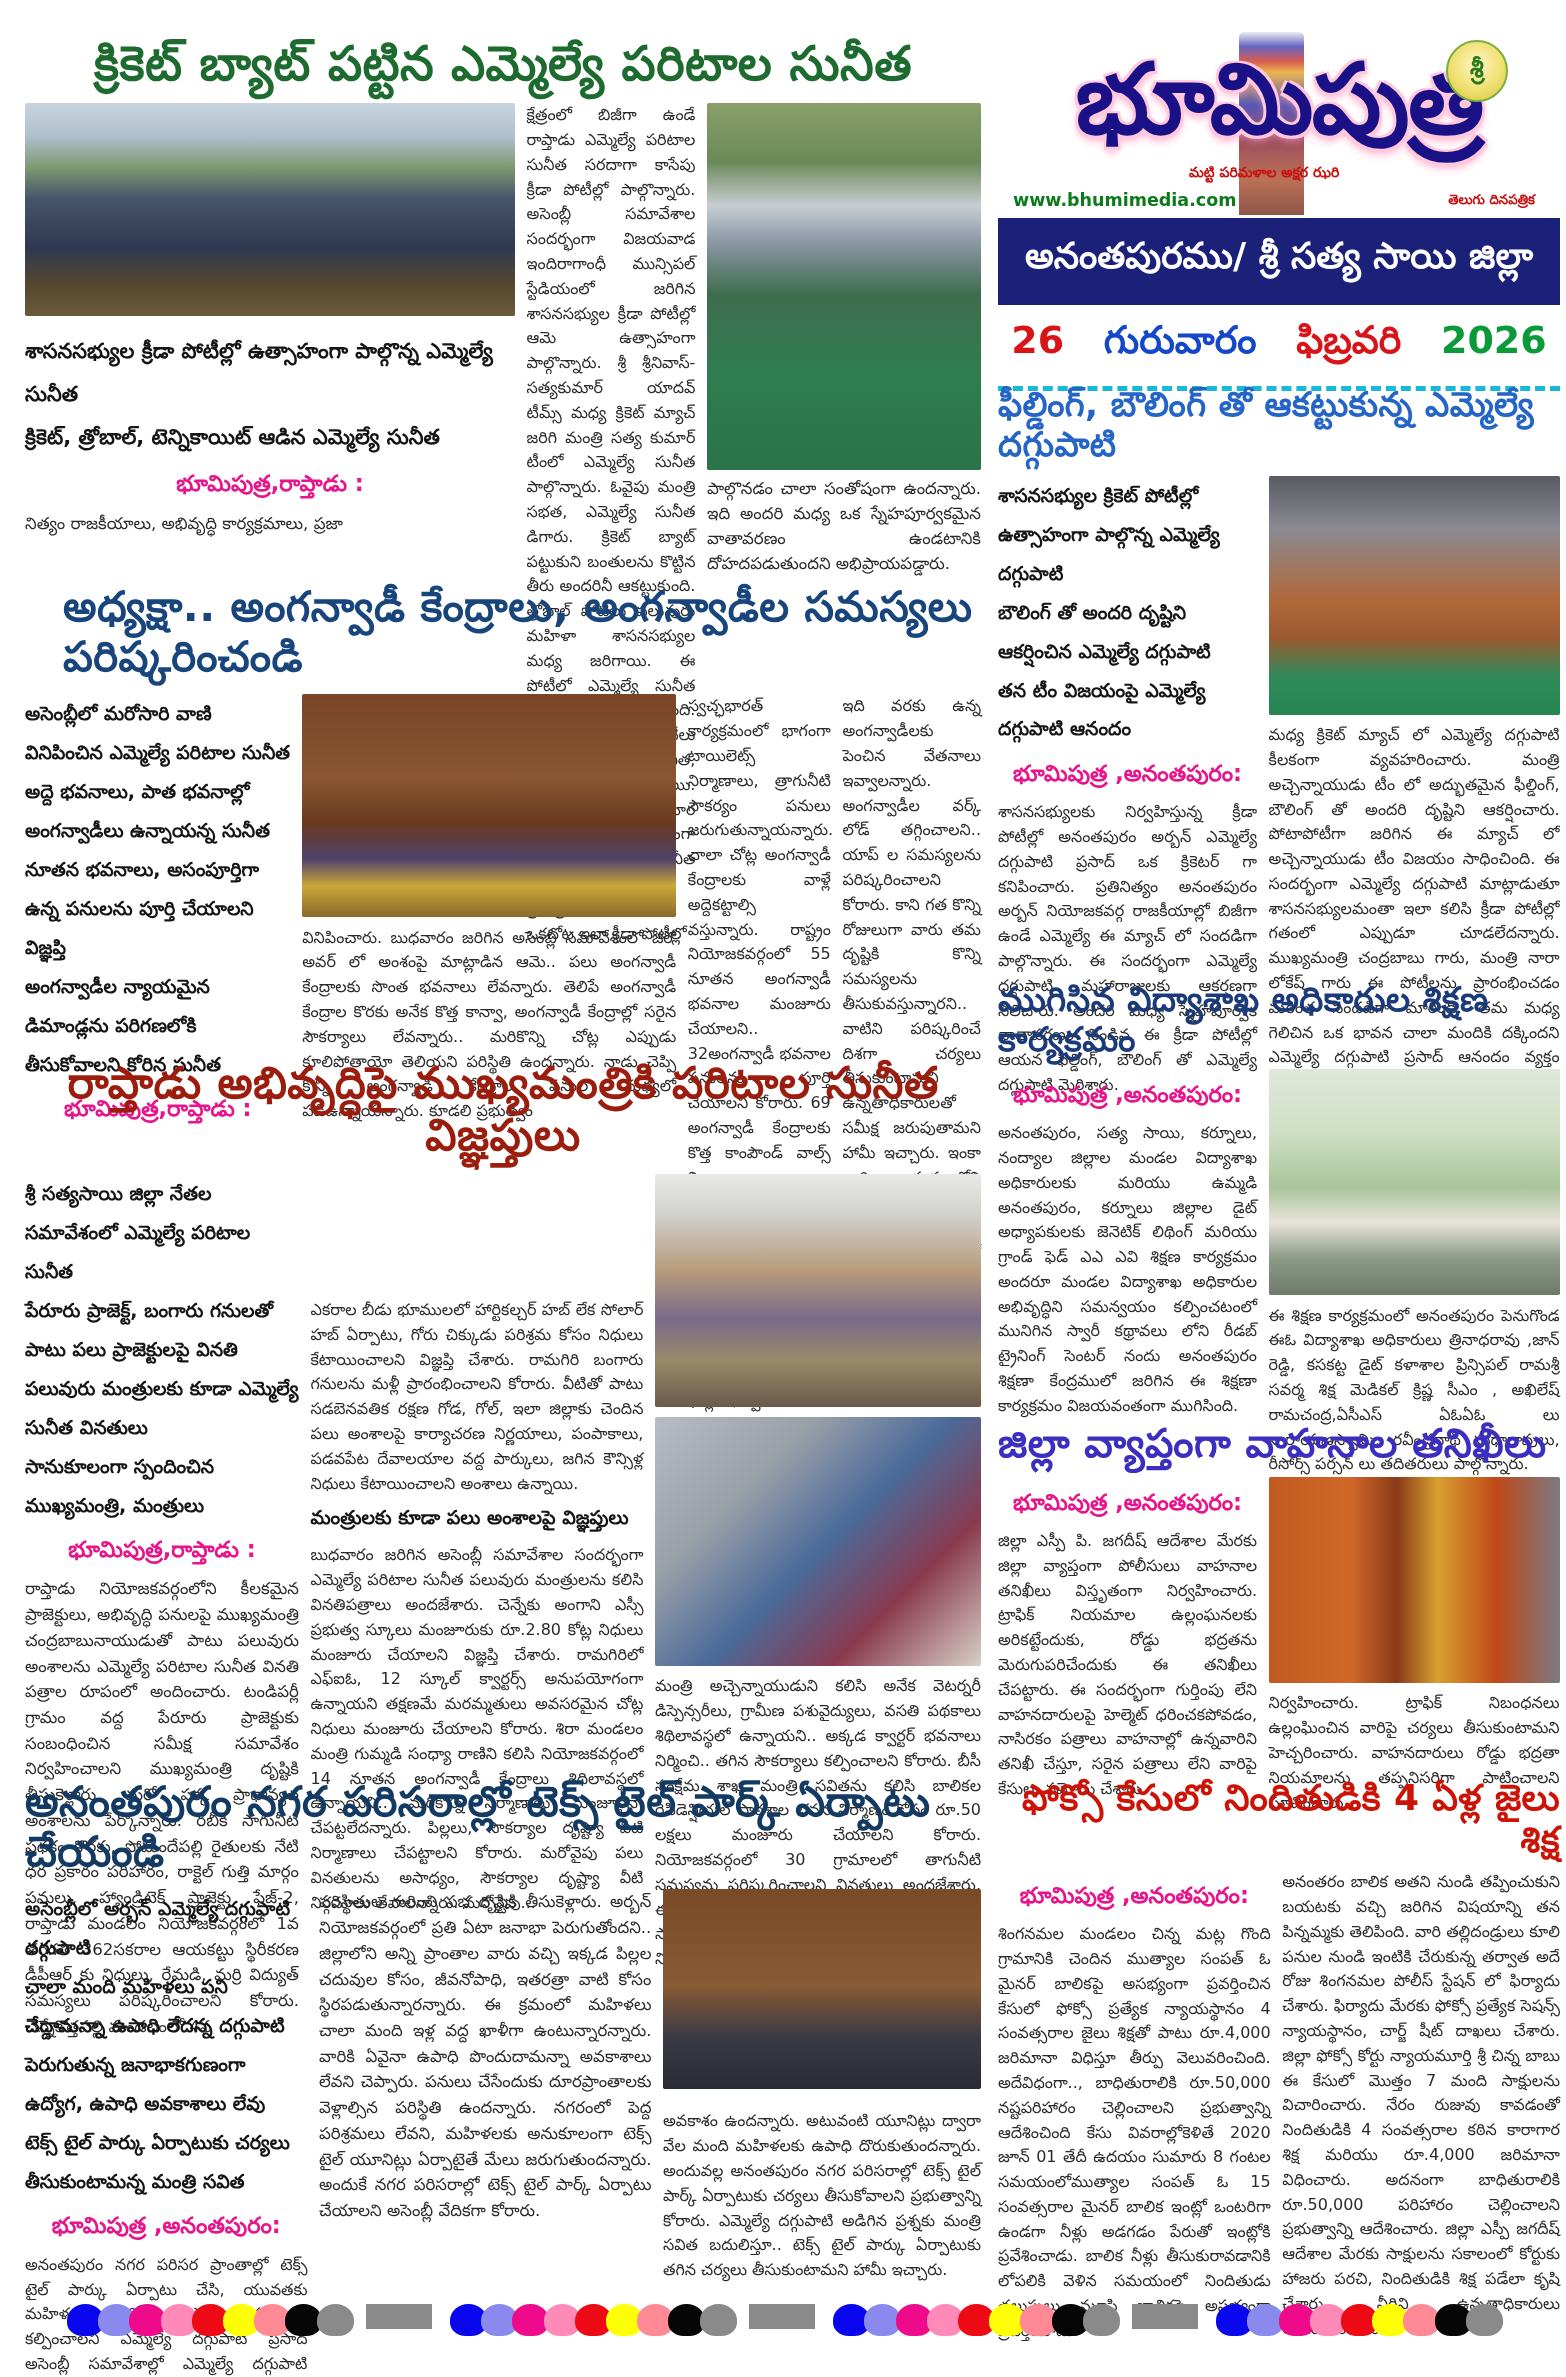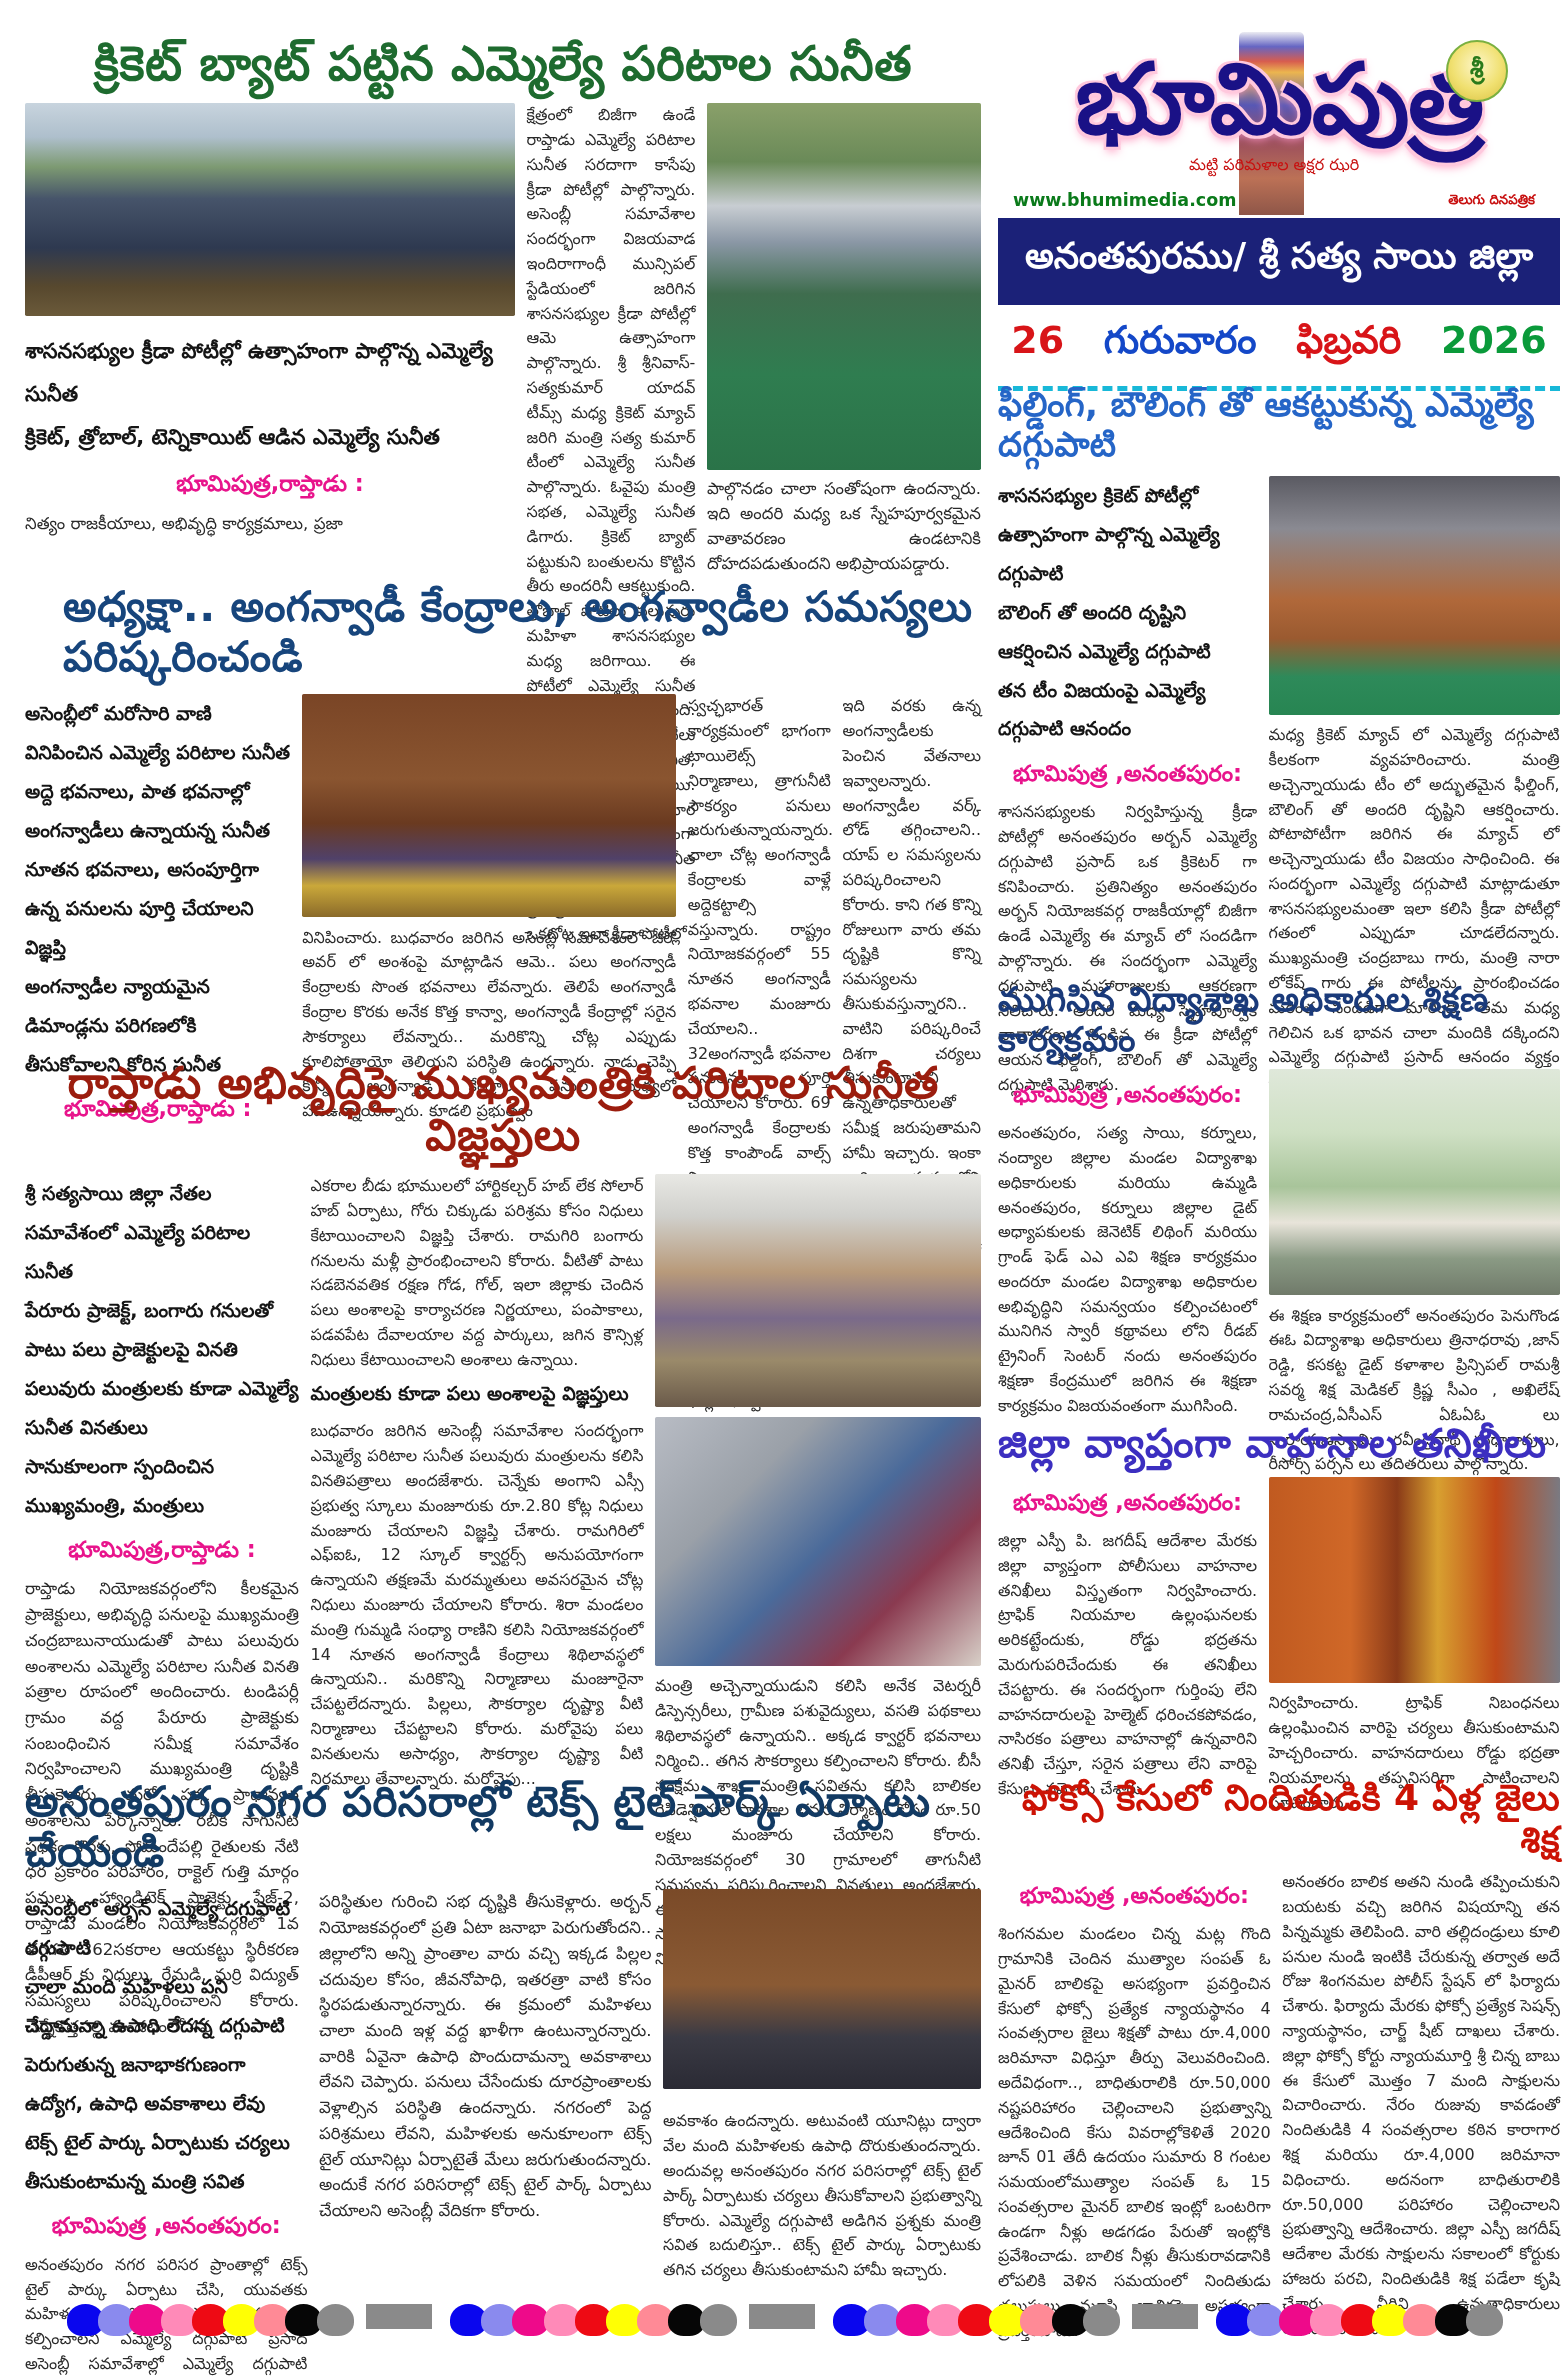--- a/index.html
+++ b/index.html
@@ -27,21 +27,21 @@
     background:linear-gradient(180deg,#e8e8f0 0%,#4a4ab8 8%,#d04030 16%,#e8a830 22%,#3a3aa8 40%,#8a3040 60%,#b05838 80%,#7a3828 100%);
     border-radius:5px 5px 0 0;
   }
   .mast-title {
     position:absolute; left:0; top:25px; width:100%; text-align:center;
     font-size:98px; font-weight:bold; color:#1a1186; line-height:1;
     text-shadow:-2.5px -2.5px 0 #ffc8dd, 2.5px -2.5px 0 #ffc8dd, -2.5px 2.5px 0 #ffc8dd, 2.5px 2.5px 0 #ffc8dd, 0 5px 8.3px rgba(255,150,190,.8);
     letter-spacing:-1.7px;
   }
   .mast-url { position:absolute; left:15px; bottom:8.3px; font-size:17.5px; font-weight:bold; color:#0a7a1a; }
-  .mast-tagline { position:absolute; left:191px; bottom:40px; font-size:16px; font-weight:normal; color:#c81010; }
+  .mast-tagline { position:absolute; left:191px; bottom:34px; font-size:14px; font-weight:bold; color:#c81010; }
   .mast-lang { position:absolute; right:25px; bottom:8.3px; font-size:13.3px; font-weight:bold; color:#c81010; }
   .mast-logo {
     position:absolute; right:52px; top:15px; width:62px; height:62px; border-radius:50%;
     background:radial-gradient(circle at 50% 40%, #fdf6c8 0%, #f0e070 55%, #d8c040 100%);
     border:2.5px solid #7ab040; display:flex; align-items:center; justify-content:center;
     color:#2a7a1a; font-size:25px; font-weight:bold;
   }
   .district-bar {
     background:#1b2178; color:#ffffff; text-align:center;
     font-size:36px; font-weight:bold; padding:16.6px 3.3px 20px 3.3px;
@@ -152,21 +152,21 @@
     <div class="headline hl-a3" style="text-align:center;">రాప్తాడు అభివృద్ధిపై ముఖ్యమంత్రికి పరిటాల సునీత విజ్ఞప్తులు</div>
     <div class="row" style="margin-top:13.3px;">
       <div class="col" style="width:274px;">
         <div class="deck" style="font-size:19px;">శ్రీ సత్యసాయి జిల్లా నేతల సమావేశంలో ఎమ్మెల్యే పరిటాల సునీత</div>
         <div class="deck" style="font-size:19px;">పేరూరు ప్రాజెక్ట్, బంగారు గనులతో పాటు పలు ప్రాజెక్టులపై వినతి</div>
         <div class="deck" style="font-size:19px;">పలువురు మంత్రులకు కూడా ఎమ్మెల్యే సునీత వినతులు</div>
         <div class="deck" style="font-size:19px;">సానుకూలంగా స్పందించిన ముఖ్యమంత్రి, మంత్రులు</div>
         <div class="byline">భూమిపుత్ర,రాప్తాడు :</div>
         <div class="body">రాప్తాడు నియోజకవర్గంలోని కీలకమైన ప్రాజెక్టులు, అభివృద్ధి పనులపై ముఖ్యమంత్రి చంద్రబాబునాయుడుతో పాటు పలువురు అంశాలను ఎమ్మెల్యే పరిటాల సునీత వినతి పత్రాల రూపంలో అందించారు. టండిపర్లీ గ్రామం వద్ద పేరూరు ప్రాజెక్టుకు సంబంధించిన సమీక్ష సమావేశం నిర్వహించాలని ముఖ్యమంత్రి దృష్టికి తీసుకెళ్లారు. మరో పక్క ప్రాధాన్యత అంశాలను పేర్కొన్నారు. రబీకి సాగునీటి పథకం కొరకు, సోమందేపల్లి రైతులకు నేటి ధర ప్రకారం పరిహారం, రాక్టెల్ గుత్తి మార్గం పనులు, హ్యాండ్రిటెక్ ప్రాజెక్టు ఫేజ్-2, రాప్తాడు మండలం నియోజకవర్గంలో 1వ తరగతి 362సకరాల ఆయకట్టు స్థిరీకరణ డీపీఆర్ కు నిధులు, రేమడి, మర్రి విద్యుత్ సమస్యలు పరిష్కరించాలని కోరారు. చెన్నేకొత్తపల్లి మండలంలో 4వ</div>
       </div>
-      <div class="col" style="width:333px;">
+      <div class="col" style="width:333px;justify-content:center;">
         <div class="body small">ఎకరాల బీడు భూములలో హార్టికల్చర్ హబ్ లేక సోలార్ హబ్ ఏర్పాటు, గోరు చిక్కుడు పరిశ్రమ కోసం నిధులు కేటాయించాలని విజ్ఞప్తి చేశారు. రామగిరి బంగారు గనులను మళ్లీ ప్రారంభించాలని కోరారు. వీటితో పాటు సడబెనవతిక రక్షణ గోడ, గోల్, ఇలా జిల్లాకు చెందిన పలు అంశాలపై కార్యాచరణ నిర్ణయాలు, పంపాకాలు, పడవపేట దేవాలయాల వద్ద పార్కులు, జగిన కౌన్సిళ్ల నిధులు కేటాయించాలని అంశాలు ఉన్నాయి.</div>
         <div class="subhead">మంత్రులకు కూడా పలు అంశాలపై విజ్ఞప్తులు</div>
         <div class="body small">బుధవారం జరిగిన అసెంబ్లీ సమావేశాల సందర్భంగా ఎమ్మెల్యే పరిటాల సునీత పలువురు మంత్రులను కలిసి వినతిపత్రాలు అందజేశారు. చెన్నేకు అంగాని ఎస్సీ ప్రభుత్వ స్కూలు మంజూరుకు రూ.2.80 కోట్ల నిధులు మంజూరు చేయాలని విజ్ఞప్తి చేశారు. రామగిరిలో ఎఫ్ఐఓ, 12 స్కూల్ క్వార్టర్స్ అనుపయోగంగా ఉన్నాయని తక్షణమే మరమ్మతులు అవసరమైన చోట్ల నిధులు మంజూరు చేయాలని కోరారు. శిరా మండలం మంత్రి గుమ్మడి సంధ్యా రాణిని కలిసి నియోజకవర్గంలో 14 నూతన అంగన్వాడీ కేంద్రాలు శిథిలావస్థలో ఉన్నాయని.. మరికొన్ని నిర్మాణాలు మంజూరైనా చేపట్టలేదన్నారు. పిల్లలు, సౌకర్యాల దృష్ట్యా వీటి నిర్మాణాలు చేపట్టాలని కోరారు. మరోవైపు పలు వినతులను అసాధ్యం, సౌకర్యాల దృష్ట్యా వీటి నిర్గమాలు తేవాలన్నారు. మరోవైపు...</div>
       </div>
       <div class="col" style="width:326px;">
         <div class="photo ph-a3-top" style="width:326px; height:233px;"></div>
         <div class="photo ph-a3-bot" style="width:326px; height:249px; margin-top:10px;"></div>
         <div class="body small" style="margin-top:8.3px;">మంత్రి అచ్చెన్నాయుడుని కలిసి అనేక వెటర్నరీ డిస్పెన్సరీలు, గ్రామీణ పశువైద్యులు, వసతి పథకాలు శిథిలావస్థలో ఉన్నాయని.. అక్కడ క్వార్టర్ భవనాలు నిర్మించి.. తగిన సౌకర్యాలు కల్పించాలని కోరారు. బీసీ సంక్షేమ శాఖ మంత్రి సవితను కలిసి బాలికల రెసిడెన్షియల్ పాఠశాల భవన నిర్మాణం కోసం రూ.50 లక్షలు మంజూరు చేయాలని కోరారు. నియోజకవర్గంలో 30 గ్రామాలలో తాగునీటి సమస్యను పరిష్కరించాలని వినతులు అందజేశారు. ఈ సందర్భంగా ఎమ్మెల్యే సునీత వినతులపై మంత్రులు సానుకూలంగా స్పందించారు. అన్నింటినీ పరిశీలించి నిధులు కేటాయిస్తామని హామీ ఇచ్చారు.</div>
       </div>
     </div>

